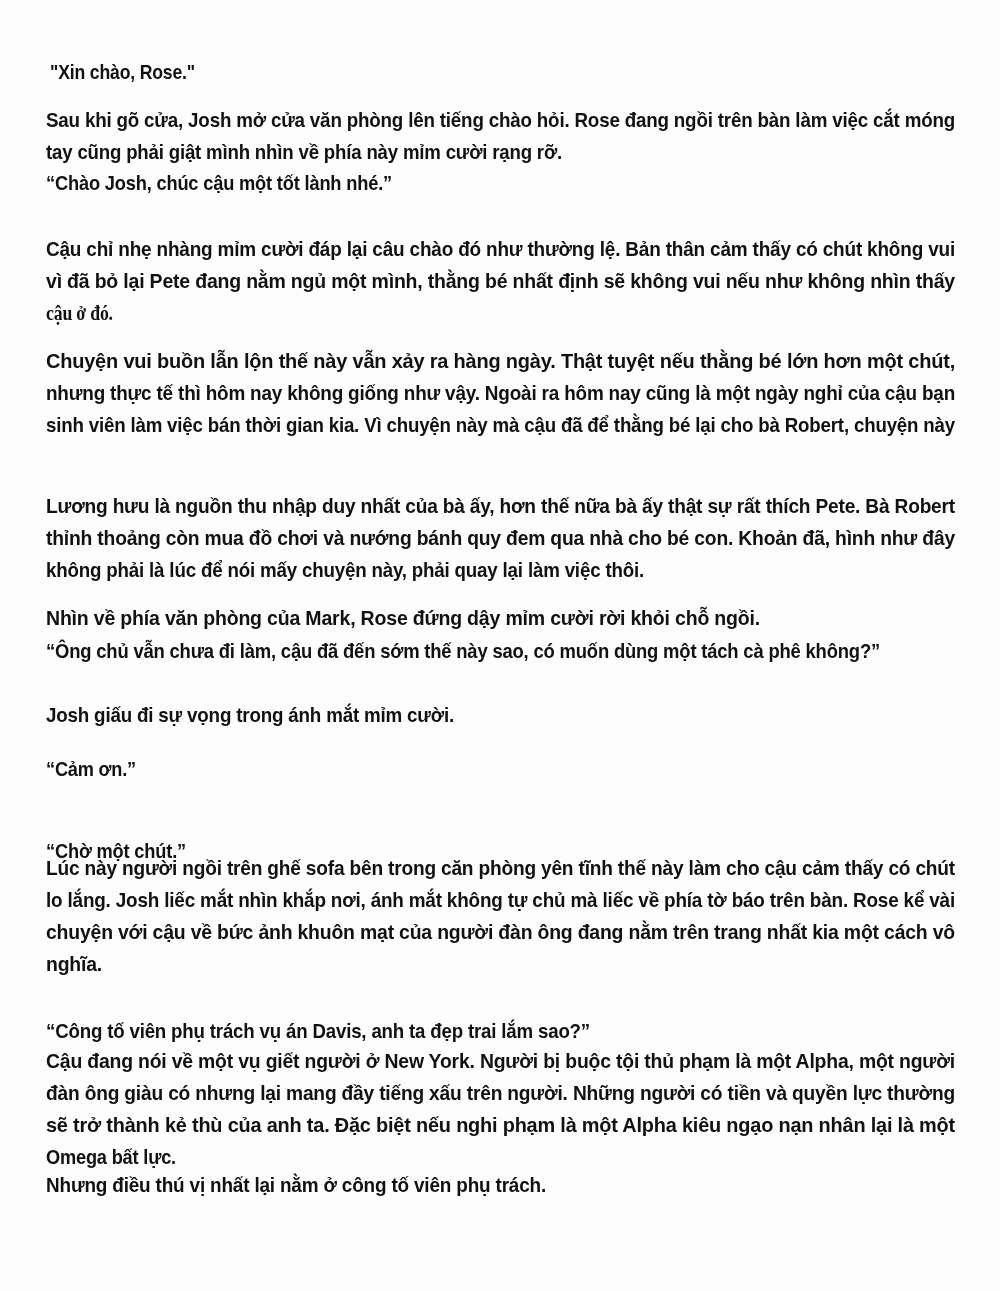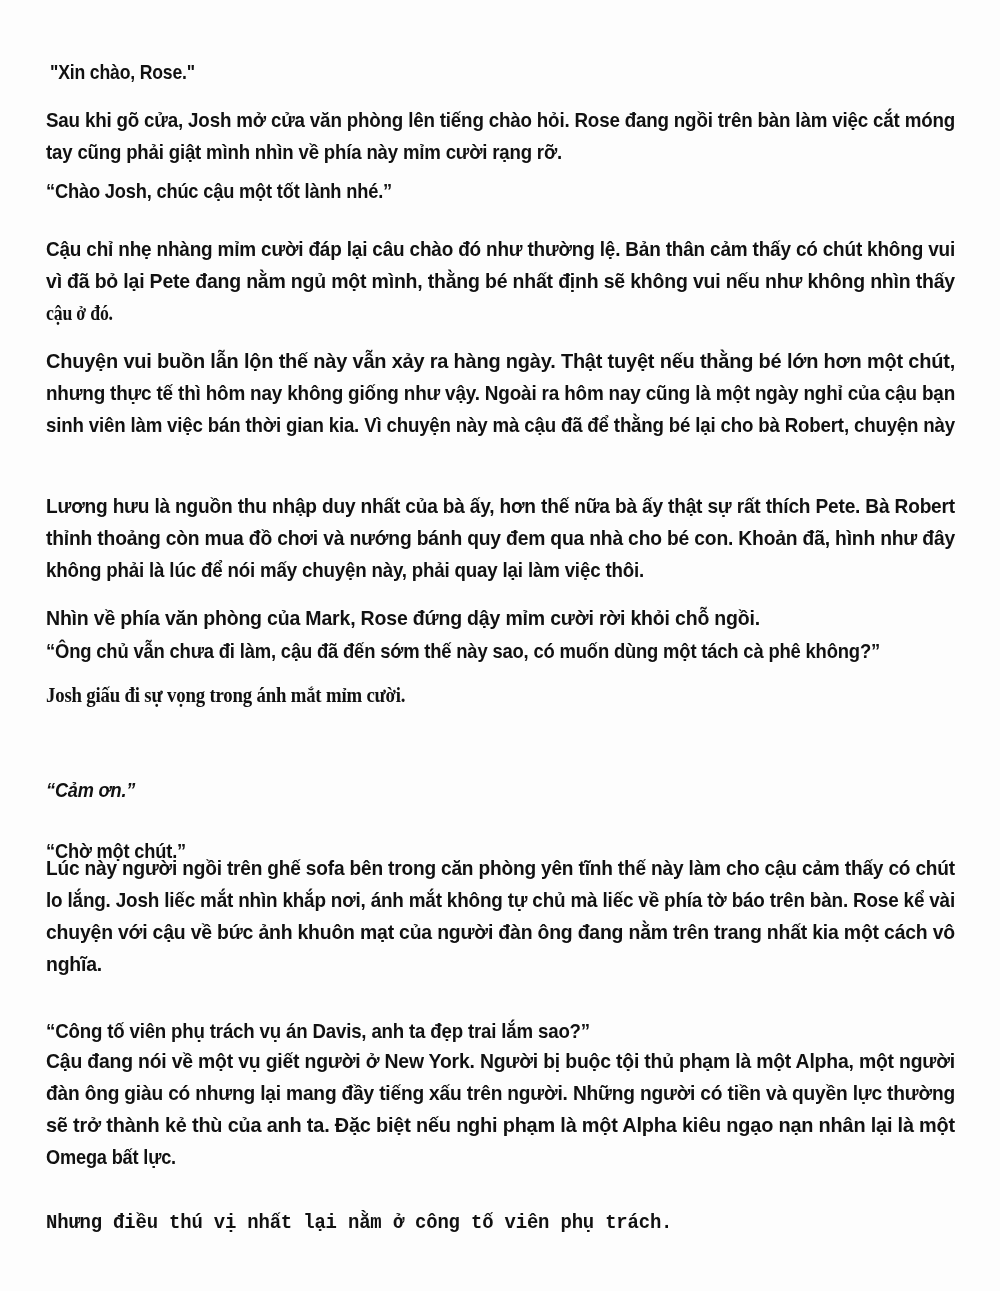--- a/index.html
+++ b/index.html
@@ -41,50 +41,50 @@
 </head>
 <body>
 
 <div class="page">
 
   <div class="line" style="top:57px;left:50px;"><span class="inner" style="transform: scaleX(0.838681);">"Xin chào, Rose."</span></div>
 
   <div class="line" style="top:105px;"><span class="inner" style="transform: scaleX(0.893462);">Sau khi gõ cửa, Josh mở cửa văn phòng lên tiếng chào hỏi. Rose đang ngồi trên bàn làm việc cắt móng</span></div>
   <div class="line" style="top:137px;text-decoration:underline;"><span class="inner" style="transform: scaleX(0.886741);">tay cũng phải giật mình nhìn về phía này mỉm cười rạng rỡ.</span></div>
 
-  <div class="line" style="top:176px;"><span class="inner" style="transform: scaleX(0.868835);">“Chào Josh, chúc cậu một tốt lành nhé.”</span></div>
+  <div class="line" style="top:168px;"><span class="inner" style="transform: scaleX(0.868835);">“Chào Josh, chúc cậu một tốt lành nhé.”</span></div>
 
   <div class="line" style="top:234px;"><span class="inner" style="transform: scaleX(0.902653);">Cậu chỉ nhẹ nhàng mỉm cười đáp lại câu chào đó như thường lệ. Bản thân cảm thấy có chút không vui</span></div>
   <div class="line" style="top:266px;"><span class="inner" style="transform: scaleX(0.926886);">vì đã bỏ lại Pete đang nằm ngủ một mình, thằng bé nhất định sẽ không vui nếu như không nhìn thấy</span></div>
   <div class="line" style="top:298px;font-family:Liberation Serif, serif;"><span class="inner" style="transform: scaleX(0.843386);">cậu ở đó.</span></div>
 
   <div class="line" style="top:346px;"><span class="inner" style="transform: scaleX(0.950107);">Chuyện vui buồn lẫn lộn thế này vẫn xảy ra hàng ngày. Thật tuyệt nếu thằng bé lớn hơn một chút,</span></div>
   <div class="line" style="top:378px;"><span class="inner" style="transform: scaleX(0.900529);">nhưng  thực tế thì hôm nay không giống như vậy. Ngoài ra hôm nay cũng là một ngày nghỉ của cậu bạn</span></div>
   <div class="line" style="top:410px;"><span class="inner" style="transform: scaleX(0.890058);">sinh viên làm việc bán thời gian kia. Vì chuyện này mà cậu đã để thằng bé lại cho bà Robert, chuyện này</span></div>
 
   <div class="line" style="top:491px;"><span class="inner" style="transform: scaleX(0.909682);">Lương hưu là nguồn thu nhập duy nhất của bà ấy, hơn thế nữa bà ấy thật sự rất thích Pete. Bà Robert</span></div>
   <div class="line" style="top:523px;"><span class="inner" style="transform: scaleX(0.917993);">thỉnh thoảng còn mua đồ chơi và  nướng bánh quy đem qua nhà cho bé con. Khoản đã, hình như đây</span></div>
   <div class="line" style="top:603px;"><span class="inner" style="transform: scaleX(0.928573);"> Nhìn về phía văn phòng của Mark, Rose đứng dậy mỉm cười rời khỏi chỗ ngồi.</span></div>
 
   <div class="line" style="top:555px;"><span class="inner" style="transform: scaleX(0.891456);">không phải là lúc để nói mấy chuyện này, phải quay lại làm việc thôi.</span></div>
 
   <div class="line" style="top:636px;"><span class="inner" style="transform: scaleX(0.876554);">“Ông chủ vẫn chưa đi làm, cậu đã đến sớm thế này sao, có muốn dùng một tách cà phê không?”</span></div>
 
-  <div class="line" style="top:680px;font-family:Liberation Serif, serif;"><span class="inner" style="transform: scaleX(0.893543);"> Josh giấu đi sự vọng trong ánh mắt mỉm cười.</span></div>
+  <div class="line" style="top:700px;"><span class="inner" style="transform: scaleX(0.893543);"> Josh giấu đi sự vọng trong ánh mắt mỉm cười.</span></div>
 
-  <div class="line" style="top:775px;font-style:italic;"><span class="inner" style="transform: scaleX(0.864086);">“Cảm ơn.”</span></div>
+  <div class="line" style="top:754px;"><span class="inner" style="transform: scaleX(0.864086);">“Cảm ơn.”</span></div>
 
   <div class="line" style="top:836px;"><span class="inner" style="transform: scaleX(0.868217);">“Chờ một chút.”</span></div>
 
   <div class="line" style="top:853px;"><span class="inner" style="transform: scaleX(0.909);">Lúc này người ngồi trên ghế sofa bên trong căn phòng yên tĩnh thế này làm cho cậu cảm thấy có chút</span></div>
   <div class="line" style="top:885px;"><span class="inner" style="transform: scaleX(0.899541);">lo lắng. Josh liếc mắt nhìn khắp nơi, ánh mắt không tự chủ mà liếc về phía tờ báo trên bàn. Rose kể vài</span></div>
   <div class="line" style="top:917px;"><span class="inner" style="transform: scaleX(0.923487);">chuyện với cậu về bức ảnh khuôn mạt của người đàn ông đang nằm trên trang nhất kia một cách vô</span></div>
   <div class="line" style="top:949px;"><span class="inner" style="transform: scaleX(0.923473);">nghĩa.</span></div>
 
   <div class="line" style="top:1016px;"><span class="inner" style="transform: scaleX(0.889048);">“Công tố viên phụ trách vụ án Davis, anh ta đẹp trai lắm sao?”</span></div>
 
   <div class="line" style="top:1046px;"><span class="inner" style="transform: scaleX(0.922579);">Cậu đang nói về một vụ giết người ở New York. Người bị buộc tội thủ phạm là một Alpha, một người</span></div>
   <div class="line" style="top:1078px;"><span class="inner" style="transform: scaleX(0.91215);">đàn ông giàu có nhưng lại mang đầy tiếng xấu trên người. Những người có tiền và quyền lực thường</span></div>
   <div class="line" style="top:1110px;"><span class="inner" style="transform: scaleX(0.947152);">sẽ trở thành kẻ thù của anh ta. Đặc biệt nếu nghi phạm là một Alpha kiêu ngạo nạn nhân lại là một</span></div>
   <div class="line" style="top:1142px;text-decoration:underline;"><span class="inner" style="transform: scaleX(0.865945);">Omega bất lực.</span></div>
 
-  <div class="line" style="top:1208px;font-family:Liberation Mono, monospace;"><span class="inner" style="transform: scaleX(0.901764);">Nhưng điều thú vị nhất lại nằm ở công tố viên phụ trách.</span></div>
+  <div class="line" style="top:1170px;"><span class="inner" style="transform: scaleX(0.901764);">Nhưng điều thú vị nhất lại nằm ở công tố viên phụ trách.</span></div>
 </div>
 
 </body></html>

